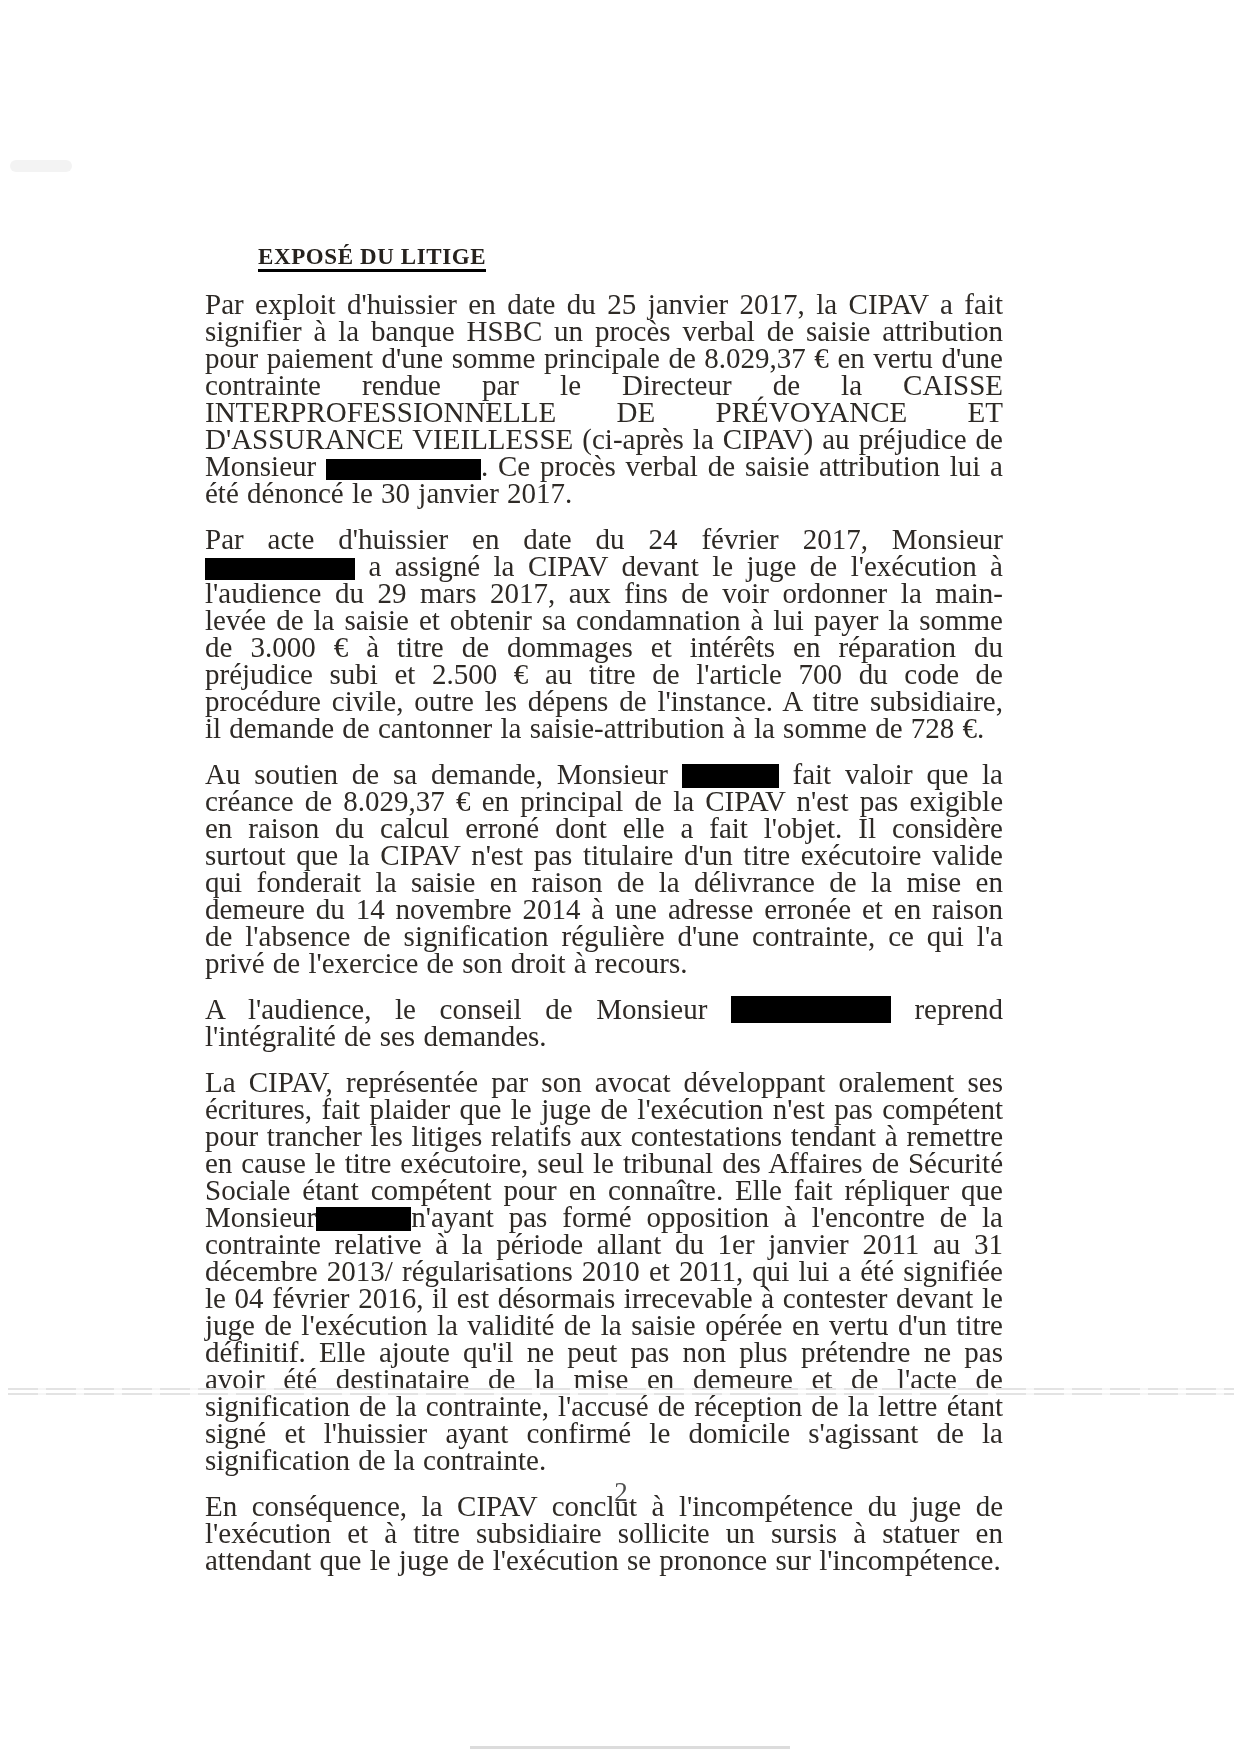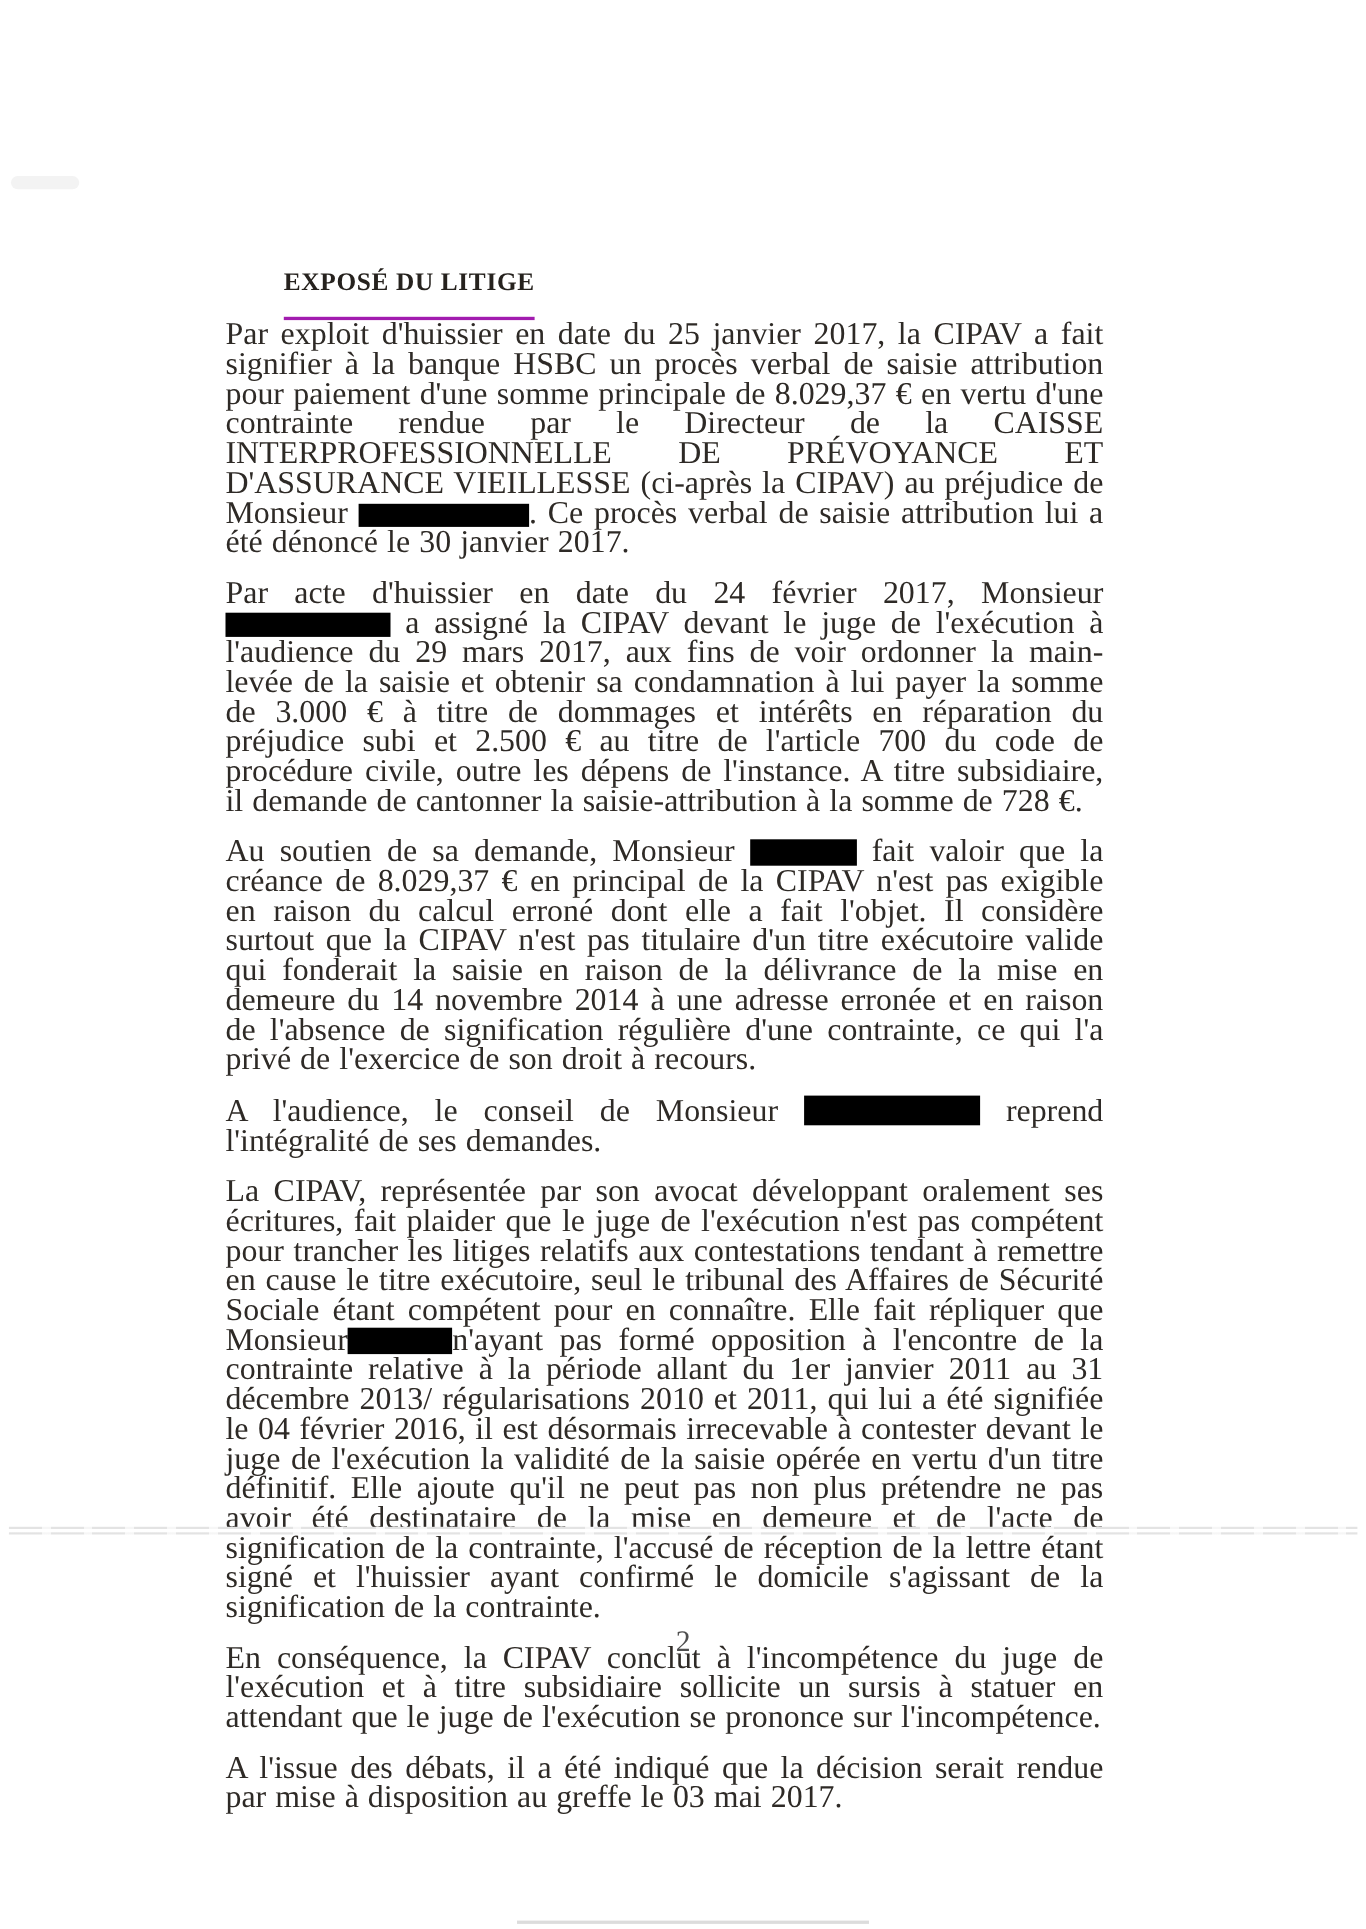--- a/index.html
+++ b/index.html
@@ -32,22 +32,22 @@
   }
   .heading {
     font-size: 23px;
     line-height: 27px;
     font-weight: bold;
     letter-spacing: 0.6px;
     margin: 0 0 21px 53px;
     color: #26221e;
   }
   .heading .heading-text {
-    border-bottom: 3px solid #a21caf;
-    padding-bottom: 19px;
+    border-bottom: 3px solid #000000;
+    padding-bottom: 0;
   }
   .para {
     font-size: 29px;
     line-height: 27px;
     margin: 0 0 19px 0;
     text-align: justify;
     word-spacing: 1px;
   }
   .redact {
     display: inline-block;
@@ -96,21 +96,20 @@
   <div class="text-block">
     <h1 class="heading"><span class="heading-text">EXPOSÉ DU LITIGE</span></h1>
 
     <div>
         <p class="para"><span>Par exploit d'huissier en date du 25 janvier 2017, la CIPAV a fait signifier à la banque HSBC un procès verbal de saisie attribution pour paiement d'une somme principale de 8.029,37 € en vertu d'une contrainte rendue par le Directeur de la CAISSE INTERPROFESSIONNELLE DE PRÉVOYANCE ET D'ASSURANCE VIEILLESSE (ci-après la CIPAV) au préjudice de Monsieur </span><span class="redact" style="width: 155px; height: 21px;"></span><span>. Ce procès verbal de saisie attribution lui a été dénoncé le 30 janvier 2017.</span></p>
         <p class="para"><span>Par acte d'huissier en date du 24 février 2017, Monsieur</span><span class="redact" style="width: 150px; height: 22px;"></span><span> a assigné la CIPAV devant le juge de l'exécution à l'audience du 29 mars 2017, aux fins de voir ordonner la main-levée de la saisie et obtenir sa condamnation à lui payer la somme de 3.000 € à titre de dommages et intérêts en réparation du préjudice subi et 2.500 € au titre de l'article 700 du code de procédure civile, outre les dépens de l'instance. A titre subsidiaire, il demande de cantonner la saisie-attribution à la somme de 728 €.</span></p>
         <p class="para"><span>Au soutien de sa demande, Monsieur </span><span class="redact" style="width: 97px; height: 24px;"></span><span> fait valoir que la créance de 8.029,37 € en principal de la CIPAV n'est pas exigible en raison du calcul erroné dont elle a fait l'objet. Il considère surtout que la CIPAV n'est pas titulaire d'un titre exécutoire valide qui fonderait la saisie en raison de la délivrance de la mise en demeure du 14 novembre 2014 à une adresse erronée et en raison de l'absence de signification régulière d'une contrainte, ce qui l'a privé de l'exercice de son droit à recours.</span></p>
         <p class="para"><span>A l'audience, le conseil de Monsieur </span><span class="redact" style="width: 160px; height: 27px;"></span><span> reprend l'intégralité de ses demandes.</span></p>
         <p class="para"><span>La CIPAV, représentée par son avocat développant oralement ses écritures, fait plaider que le juge de l'exécution n'est pas compétent pour trancher les litiges relatifs aux contestations tendant à remettre en cause le titre exécutoire, seul le tribunal des Affaires de Sécurité Sociale étant compétent pour en connaître. Elle fait répliquer que Monsieur</span><span class="redact" style="width: 95px; height: 24px;"></span><span>n'ayant pas formé opposition à l'encontre de la contrainte relative à la période allant du 1er janvier 2011 au 31 décembre 2013/ régularisations 2010 et 2011, qui lui a été signifiée le 04 février 2016, il est désormais irrecevable à contester devant le juge de l'exécution la validité de la saisie opérée en vertu d'un titre définitif. Elle ajoute qu'il ne peut pas non plus prétendre ne pas avoir été destinataire de la mise en demeure et de l'acte de signification de la contrainte, l'accusé de réception de la lettre étant signé et l'huissier ayant confirmé le domicile s'agissant de la signification de la contrainte.</span></p>
         <p class="para"><span>En conséquence, la CIPAV conclut à l'incompétence du juge de l'exécution et à titre subsidiaire sollicite un sursis à statuer en attendant que le juge de l'exécution se prononce sur l'incompétence.</span></p>
-        <p class="para"><span>A l'issue des débats, il a été indiqué que la décision serait rendue par mise à disposition au greffe le 03 mai 2017.</span></p>
       </div>
   </div>
 
   <div class="separator">
     <div class="dash-row"></div>
     <div class="dash-row"></div>
   </div>
 
   <div class="page-number">2</div>
 

